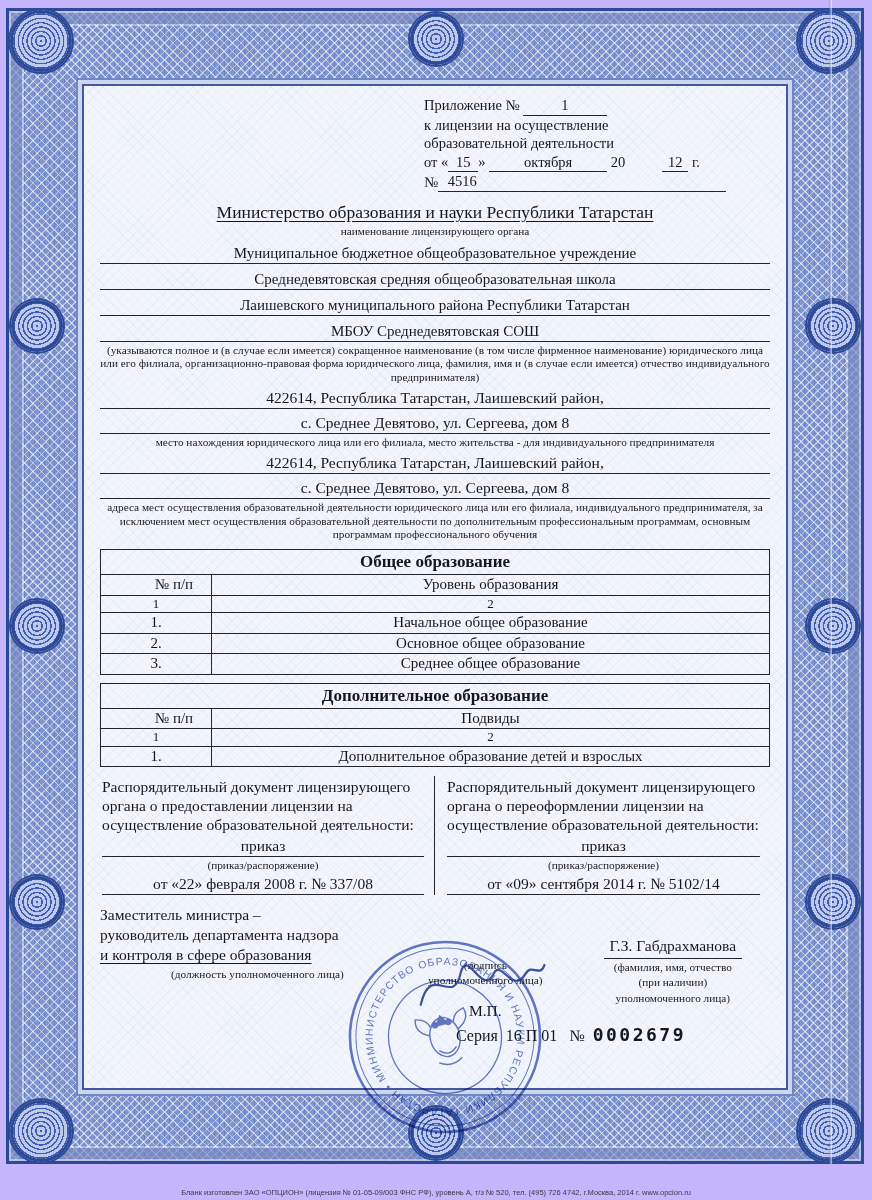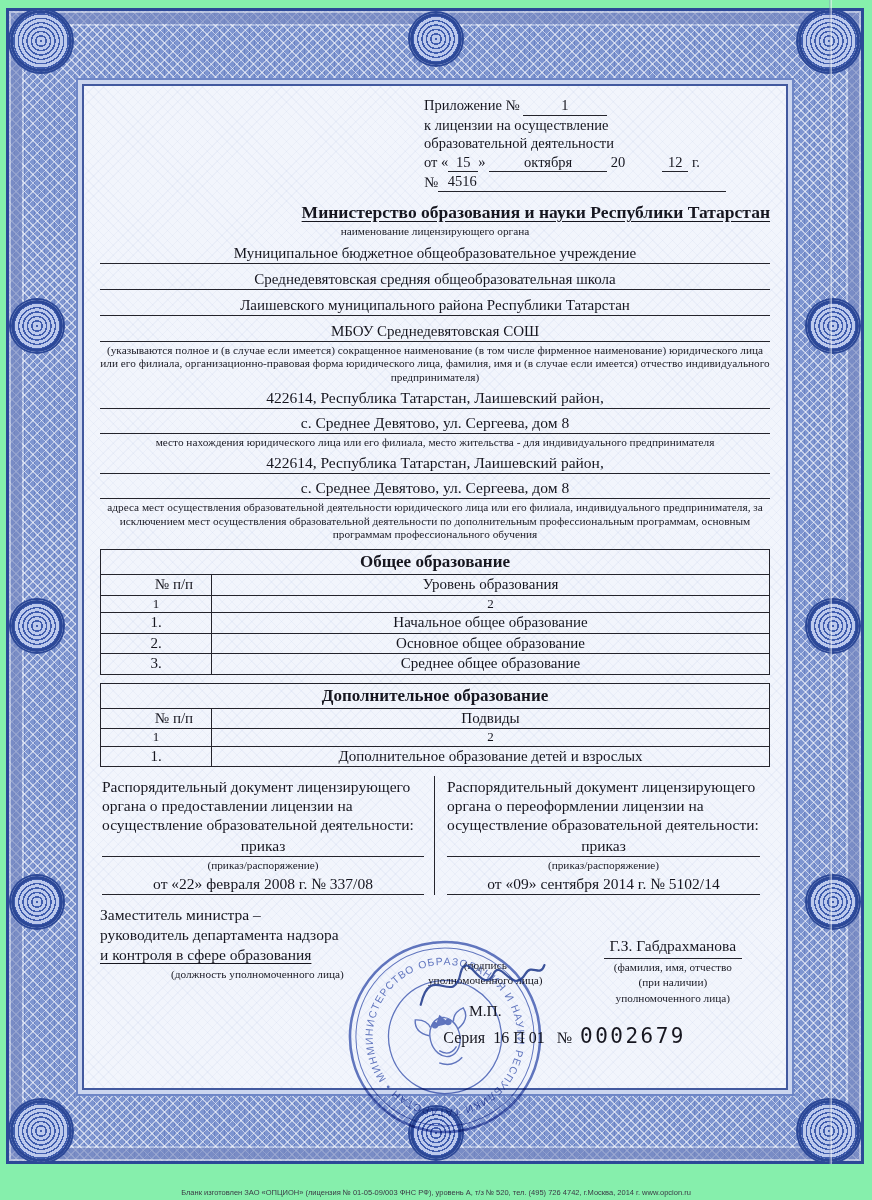--- a/index.html
+++ b/index.html
@@ -1,16 +1,16 @@
 <!DOCTYPE html>
 <html><head>
 <meta charset="utf-8">
 <style>
   html,body{margin:0;padding:0;background:#ffffff;}
-  .page{position:relative;width:872px;height:1200px;background:#86efac;font-family:"Liberation Serif","DejaVu Serif",serif;color:#16161f;overflow:hidden;}
+  .page{position:relative;width:872px;height:1200px;background:#c4b5fd;font-family:"Liberation Serif","DejaVu Serif",serif;color:#16161f;overflow:hidden;}
 
   
   .border-band{position:absolute;top:8px;left:6px;right:8px;bottom:36px;
     background-color:#7e95d0;
     background-image:
       repeating-linear-gradient(45deg, rgba(255,255,255,.55) 0 1.2px, transparent 1.2px 6px),
       repeating-linear-gradient(135deg, rgba(255,255,255,.5) 0 1.2px, transparent 1.2px 6px),
       repeating-linear-gradient(90deg, rgba(38,64,143,.22) 0 1px, transparent 1px 5px);
     border:3px solid #2c4897;
     box-shadow: inset 0 0 0 2px rgba(255,255,255,.45), inset 0 0 0 13px rgba(59,84,164,.45), inset 0 0 0 15px rgba(255,255,255,.35);}
@@ -34,21 +34,21 @@
     background:linear-gradient(to right, rgba(70,90,150,.28), rgba(255,255,255,.65));pointer-events:none;z-index:30;}
 
   
   .appendix{width:302px;margin-left:auto;margin-right:44px;font-size:14.5px;line-height:1.28;}
   .app-line{white-space:nowrap;}
   .u{display:inline-block;border-bottom:1px solid #24242c;text-align:center;}
   .w84{width:84px;} .w30{width:30px;} .w118{width:118px;} .w26{width:26px;margin-left:37px;}
   .num-line{display:flex;align-items:flex-end;}
   .num-line .fill{flex:1;border-bottom:1px solid #24242c;text-align:left;padding-left:10px;}
 
-  .ministry{margin-top:10px;text-align:right;font-weight:bold;font-size:17.5px;text-decoration:underline;text-underline-offset:3px;}
+  .ministry{margin-top:10px;text-align:center;font-weight:normal;font-size:17.5px;text-decoration:underline;text-underline-offset:3px;}
   .cap{text-align:center;font-size:11.3px;line-height:1.18;margin-top:2px;color:#1b1b25;}
   .org-line{border-bottom:1px solid #24242c;text-align:center;font-size:15px;padding:1px 0;margin-top:6px;}
   .addr-line{border-bottom:1px solid #24242c;text-align:center;font-size:15.5px;padding:1px 0;margin-top:4px;}
 
   table.doc{width:100%;border-collapse:collapse;margin-top:8px;}
   table.doc td{border:1.4px solid #24242c;text-align:center;font-size:15px;padding:0 4px;line-height:1.3;}
   table.doc td.title{font-size:17px;font-weight:bold;padding:1px 8px;}
   table.doc td.c1{width:66px;padding-left:40px;}
   table.doc tr.numrow td{font-size:13px;line-height:1.25;}
 
@@ -62,21 +62,21 @@
 
   .sig{display:flex;margin-top:10px;}
   .sig-left{width:44%;font-size:15.5px;line-height:1.3;}
   .sig-left .underlined{text-decoration:underline;text-underline-offset:3px;}
   .sig-mid{width:27%;padding-top:52px;text-align:center;}
   .sig-right{width:29%;padding-top:32px;text-align:center;}
   .sig-name{font-size:15.5px;border-bottom:1px solid #24242c;display:inline-block;padding:0 6px 3px;}
   .mp{font-size:15.5px;margin-top:14px;}
 
   .series-line{margin-top:4px;text-align:right;padding-right:84px;font-size:16px;}
-  .series-num{font-family:"DejaVu Sans Mono",monospace;font-weight:normal;letter-spacing:2.5px;font-size:21px;}
+  .series-num{font-family:"DejaVu Sans Mono",monospace;font-weight:bold;letter-spacing:2.5px;font-size:18px;}
 
   .stamp{position:absolute;left:346px;top:938px;width:198px;height:198px;opacity:.78;z-index:20;
     transform:rotate(-14deg);mix-blend-mode:multiply;pointer-events:none;}
   .autograph{position:absolute;left:412px;top:946px;width:140px;height:70px;z-index:21;
     transform:rotate(-8deg);pointer-events:none;}
 
   .print-note{position:absolute;left:0;right:0;bottom:3px;text-align:center;
     font-family:"Liberation Sans","DejaVu Sans",sans-serif;font-size:7.5px;color:#3a3a44;}
 </style>
 </head>

